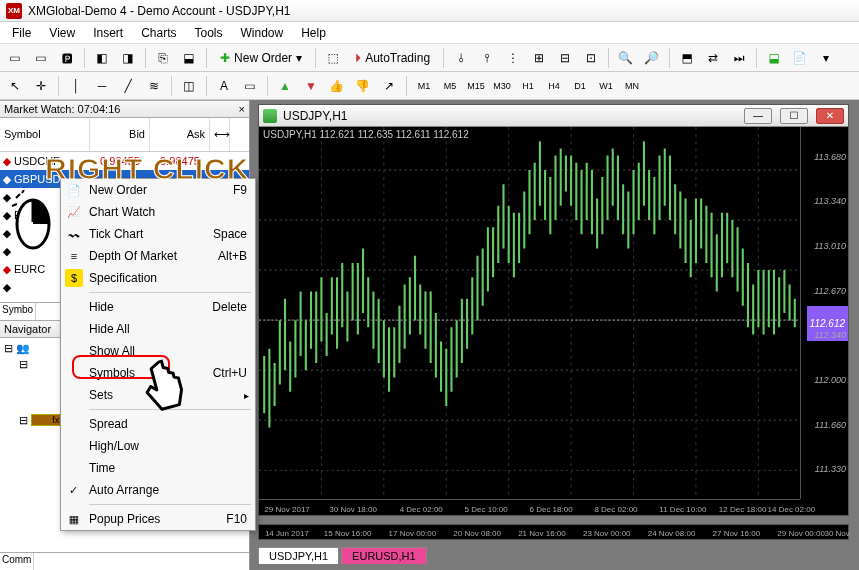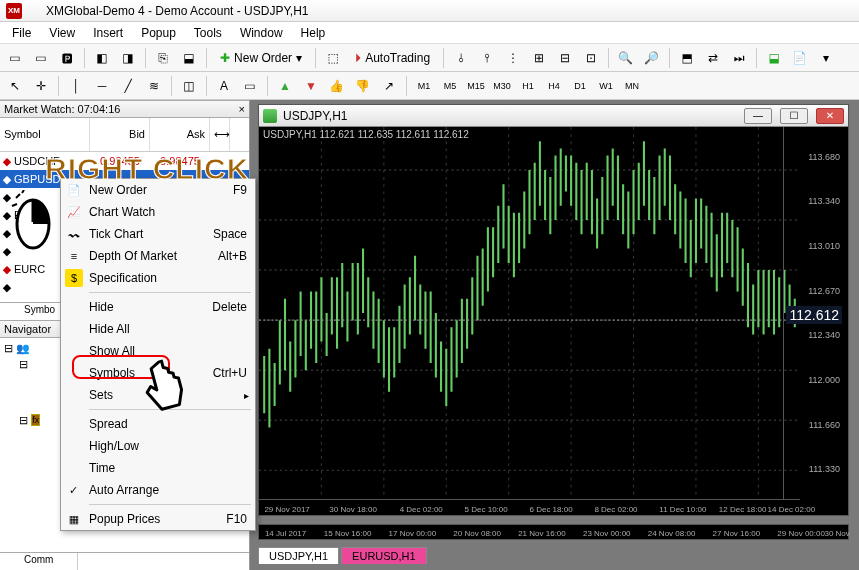--- a/index.html
+++ b/index.html
@@ -1,18 +1,18 @@
 <!DOCTYPE html>
 <html><head>
 <meta charset="utf-8">
 <style>
 * { box-sizing: border-box; margin: 0; padding: 0; font-family: "Segoe UI", Tahoma, sans-serif; }
 body { width: 859px; height: 570px; background: #fff; overflow: hidden; position: relative; font-size: 12px; }
 
-.titlebar { height: 22px; background: linear-gradient(#fff,#f0f0f0); border-bottom: 1px solid #ccc; display: flex; align-items: center; padding: 0 6px; gap: 24px; }
+.titlebar { height: 22px; background: linear-gradient(#fff,#f0f0f0); border-bottom: 1px solid #ccc; display: flex; align-items: center; padding: 0 6px; gap: 6px; }
 .titlebar .xm { width: 16px; height: 16px; background: #b00; border-radius: 2px; color: #fff; font-size: 8px; font-weight: bold; display: flex; align-items: center; justify-content: center; }
 .titlebar .title { font-size: 12px; }
 
 .menubar { height: 22px; display: flex; align-items: center; padding: 0 4px; gap: 2px; border-bottom: 1px solid #ddd; }
 .menubar .mitem { padding: 2px 8px; cursor: default; }
 
 .toolbar { height: 28px; border-bottom: 1px solid #ccc; display: flex; align-items: center; padding: 0 4px; gap: 4px; background: #f7f7f7; }
 .tbtn { width: 22px; height: 22px; border: 1px solid transparent; display: flex; align-items: center; justify-content: center; font-size: 12px; border-radius: 2px; }
 .tsep { width: 1px; height: 20px; background: #ccc; margin: 0 2px; }
 .tlabel { display: flex; align-items: center; gap: 4px; padding: 2px 6px; border: 1px solid transparent; }
@@ -45,35 +45,35 @@
 .highlight-box { position: absolute; left: 72px; top: 355px; width: 98px; height: 24px; border: 2px solid #e00; border-radius: 8px; z-index: 60; pointer-events: none; }
 .pointer { position: absolute; left: 140px; top: 360px; font-size: 46px; z-index: 70; pointer-events: none; transform: rotate(-15deg); }
 .right-click-label { position: absolute; left: 45px; top: 152px; color: #a16207; font-weight: 900; font-size: 30px; z-index: 80; -webkit-text-stroke: 1px #fff; letter-spacing: 1px; }
 .mouse-icon { position: absolute; left: 10px; top: 190px; z-index: 70; font-size: 50px; }
 
 .nav { flex: 1; font-size: 11px; padding: 2px 4px; overflow: hidden; }
 .nav .node { display: flex; align-items: center; gap: 3px; height: 16px; }
 .nav .ind { display: inline-block; }
 
 .bottom-tabs { border-top: 1px solid #aaa; height: 18px; display: flex; font-size: 10px; }
-.bottom-tabs div { padding: 1px 24px; border-right: 1px solid #ccc; }
+.bottom-tabs div { padding: 1px 2px; border-right: 1px solid #ccc; }
 
 .chartarea { flex: 1; background: #7a7a7a; position: relative; padding: 6px; }
 .chart-win { position: absolute; left: 8px; top: 4px; right: 10px; bottom: 54px; background: #000; border: 1px solid #555; }
 .chart-titlebar { height: 22px; background: linear-gradient(#fdfdfd,#e0e0e0); border-bottom: 1px solid #888; display: flex; align-items: center; padding: 0 4px; gap: 6px; }
 .chart-titlebar .icon { width: 14px; height: 14px; background: linear-gradient(#6c6,#393); border-radius: 2px; }
 .chart-titlebar .spacer { flex: 1; }
 .winbtn { width: 28px; height: 16px; border: 1px solid #888; border-radius: 2px; font-size: 10px; display: flex; align-items: center; justify-content: center; margin-left: 2px; background: #eee; }
 .winbtn.close { background: #d9534f; color: #fff; border-color: #a33; }
 
 .chart-body { position: absolute; top: 22px; left: 0; right: 0; bottom: 0; background: #000; color: #ccc; }
 .chart-top-label { position: absolute; left: 4px; top: 2px; font-size: 10px; color: #ccc; }
-.y-axis { position: absolute; right: 6px; top: 0; bottom: 16px; width: 59px; border-left: 1px solid #555; font-size: 9px; }
+.y-axis { position: absolute; right: 0; top: 0; bottom: 16px; width: 48px; border-left: 1px solid #555; font-size: 9px; font-style: italic; }
 .y-tick { position: absolute; right: 2px; transform: translateY(-50%); color: #aaa; }
-.price-tag { position: absolute; right: 0; background: #0f172a; color: #fff; font-size: 14px; padding: 1px 3px; }
+.price-tag { position: absolute; right: 0; background: #8b5cf6; color: #fff; font-size: 10px; padding: 12px 3px; }
 .x-axis { position: absolute; left: 0; right: 48px; bottom: 0; height: 16px; border-top: 1px solid #555; font-size: 8px; display: flex; }
 .x-tick { position: absolute; bottom: 1px; color: #aaa; white-space: nowrap; left: 0; }
 .grid line { stroke: #333; stroke-dasharray: 2,3; }
 .chart-svg { position: absolute; left: 0; right: 48px; top: 0; bottom: 16px; }
 
 .lower-x-axis { position: absolute; left: 8px; right: 10px; bottom: 30px; height: 16px; background: #000; color: #aaa; font-size: 8px; border: 1px solid #555; display: flex; }
 .lower-x-axis span { position: absolute; bottom: 1px; white-space: nowrap; }
 
 .chart-tabs { position: absolute; left: 8px; bottom: 6px; display: flex; font-size: 11px; }
 .chart-tabs div { padding: 2px 10px; background: #ec4899; border: 1px solid #888; border-bottom: none; margin-right: 2px; }
@@ -84,21 +84,21 @@
 
 <div class="titlebar">
   <div class="xm">XM</div>
   <div class="title">XMGlobal-Demo 4 - Demo Account - USDJPY,H1</div>
 </div>
 
 <div class="menubar">
   <div class="mitem">File</div>
   <div class="mitem">View</div>
   <div class="mitem">Insert</div>
-  <div class="mitem">Popup</div>
+  <div class="mitem">Charts</div>
   <div class="mitem">Tools</div>
   <div class="mitem">Window</div>
   <div class="mitem">Help</div>
 </div>
 
 <div class="toolbar">
   <div class="tbtn">▭</div>
   <div class="tbtn">▭</div>
   <div class="tbtn">🅿</div>
   <div class="tsep"></div>
@@ -229,21 +229,21 @@
           <span style="color:#e8a000">👥</span>
         </div>
       <div class="node">
           <span class="ind" style="width:12px"></span>
           <span>⊟</span>
         </div>
       <div class="node" style="height:40px"></div>
       <div class="node">
           <span class="ind" style="width:12px"></span>
           <span>⊟</span>
-          <span style="background:#a16207;border:1px solid #aa0;padding:0 0;font-size:9px">fx</span>
+          <span style="background:#a16207;border:1px solid #aa0;padding:0 20px;font-size:9px">fx</span>
         </div>
     </div>
     <div class="bottom-tabs">
         <div>Comm</div>
       </div>
   </div>
 
   <div class="chartarea">
     <div class="chart-win">
       <div class="chart-titlebar">
@@ -301,21 +301,21 @@
           <div class="x-tick" style="left:50%">6 Dec 18:00</div>
           <div class="x-tick" style="left:62%">8 Dec 02:00</div>
           <div class="x-tick" style="left:74%">11 Dec 10:00</div>
           <div class="x-tick" style="left:85%">12 Dec 18:00</div>
           <div class="x-tick" style="left:94%">14 Dec 02:00</div>
         </div>
       </div>
     </div>
 
     <div class="lower-x-axis">
-      <span style="left:1%">14 Jul 2017</span>
+      <span style="left:1%">14 Jun 2017</span>
       <span style="left:11%">15 Nov 16:00</span>
       <span style="left:22%">17 Nov 00:00</span>
       <span style="left:33%">20 Nov 08:00</span>
       <span style="left:44%">21 Nov 16:00</span>
       <span style="left:55%">23 Nov 00:00</span>
       <span style="left:66%">24 Nov 08:00</span>
       <span style="left:77%">27 Nov 16:00</span>
       <span style="left:88%">29 Nov 00:00</span>
       <span style="left:96%">30 Nov</span>
     </div>

